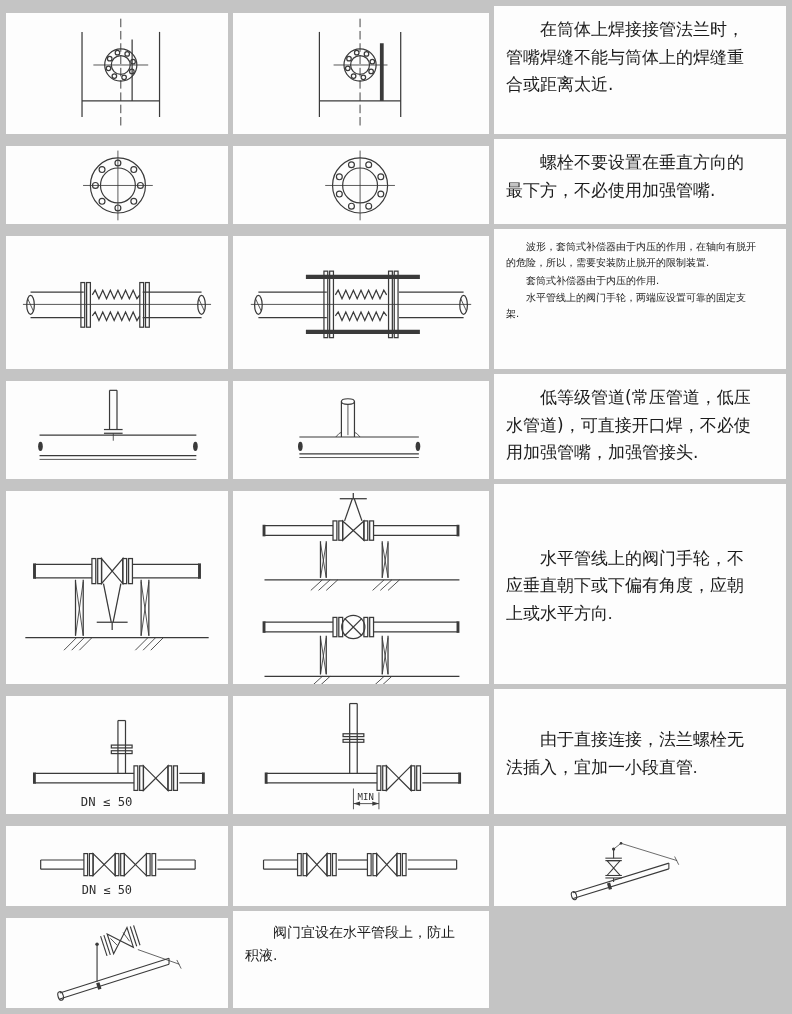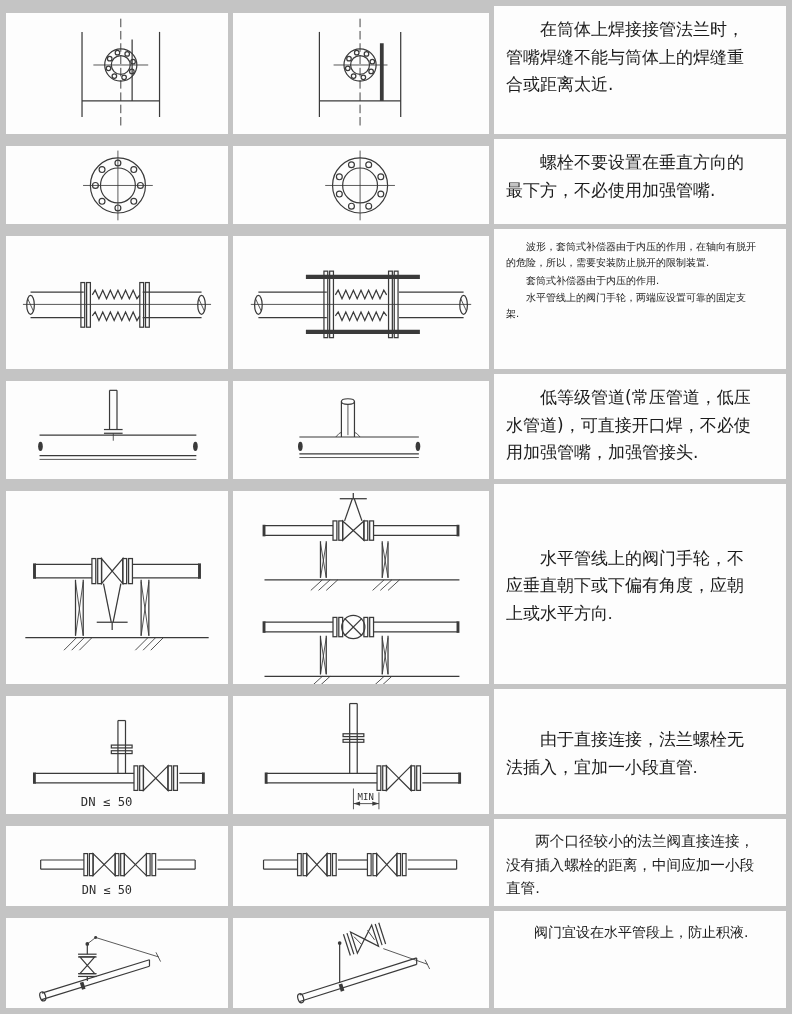--- a/index.html
+++ b/index.html
@@ -490,23 +490,20 @@
       <g>
           <rect x="135" y="30" width="4" height="24"></rect>
           <rect x="141" y="30" width="4" height="24"></rect>
         <path d="M145 30 L156 42 L145 54 Z"></path>
           <path d="M167 30 L156 42 L167 54 Z"></path>
         <rect x="167" y="30" width="4" height="24"></rect>
           <rect x="173" y="30" width="4" height="24"></rect>
         </g>
     </svg>
   </div>
-  <div class="cell note-cell fs14">
-    <p>两个口径较小的法兰阀直接连接，没有插入螺栓的距离，中间应加一小段直管.</p>
-  </div>
 
   <div class="cell diagram-cell">
     <svg viewBox="0 0 222 97">
       <g>
         <line x1="30" y1="88" x2="146" y2="52"></line>
           <line x1="30" y1="81" x2="146" y2="45"></line>
         <ellipse cx="31" cy="84.5" rx="3" ry="5" transform="rotate(-17 31 84.5)"></ellipse>
         <rect class="fill" x="72" y="69" width="4" height="8" transform="rotate(-17 74 73)"></rect>
         <line x1="146" y1="45" x2="146" y2="52"></line>
       </g>

